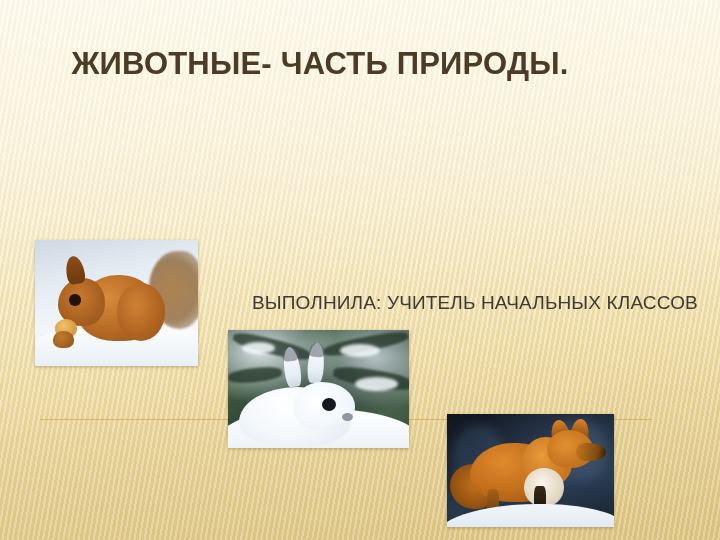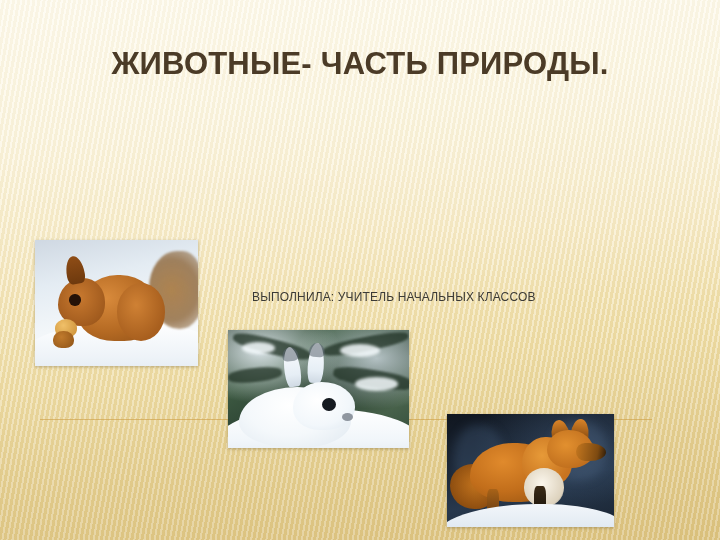--- a/index.html
+++ b/index.html
@@ -40,41 +40,41 @@
       rgba(255,255,255,0.0) 55%,
       rgba(214,186,120,0.18) 100%);
     pointer-events: none;
   }
 
   
   #title-block {
     position: absolute;
     left: 36px;
     top: 44px;
-    width: 648px;
+    width: 568px;
     text-align: center;
     color: #4b3b27;
     font-size: 31px;
     font-weight: bold;
     line-height: 1.28;
     letter-spacing: 0.2px;
     text-transform: uppercase;
     white-space: nowrap;
   }
   #title-block .tline { display: block; }
 
   
   #body-block {
     position: absolute;
     right: 38px;
     top: 288px;
     width: 430px;
-    text-align: left;
+    text-align: center;
     color: #3b3a36;
-    font-size: 12px;
+    font-size: 19px;
     line-height: 1.62;
     letter-spacing: 0.15px;
     text-transform: uppercase;
   }
   #body-block .bline { display: block; white-space: nowrap; }
 
   
   #divider {
     position: absolute;
     left: 40px;

